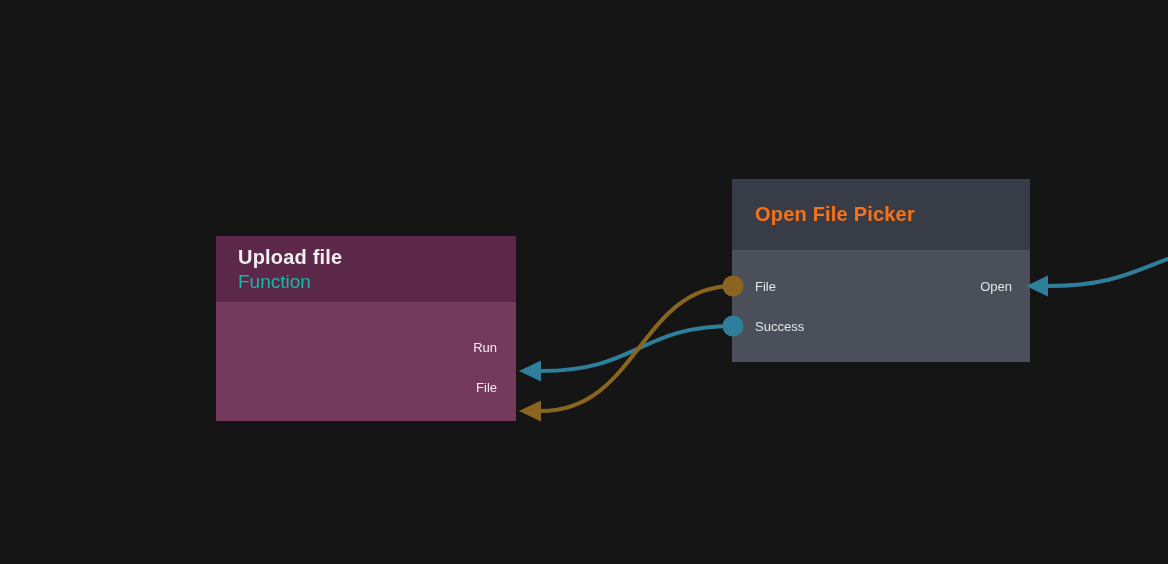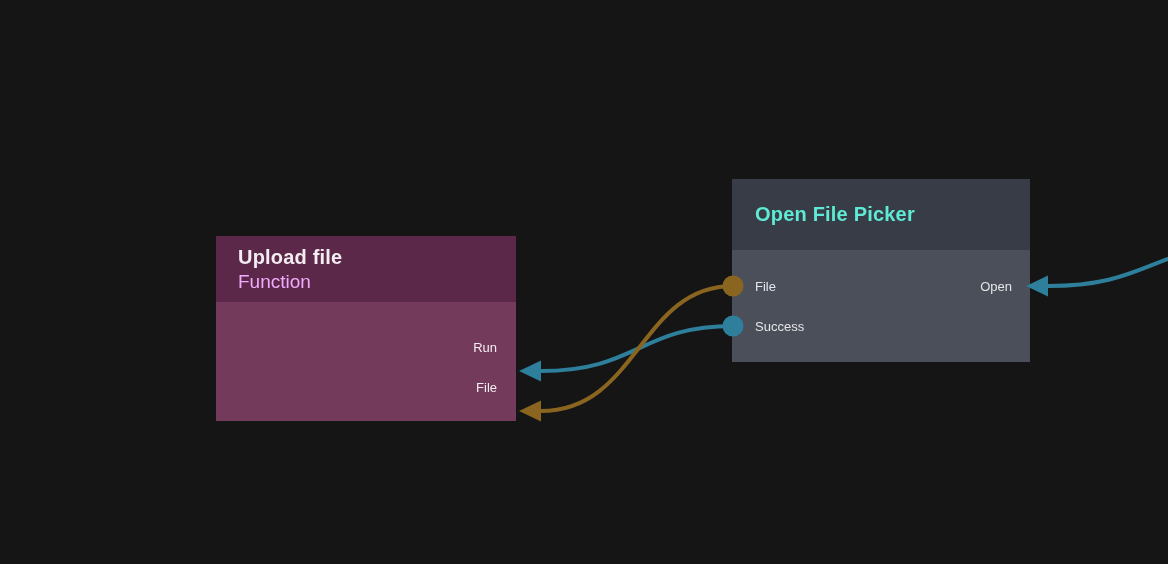--- a/index.html
+++ b/index.html
@@ -39,27 +39,27 @@
   .port-label {
     position: absolute;
     transform: translateY(-50%);
     font-size: 13px;
     white-space: nowrap;
   }
   
   .node-upload { left: 216px; top: 236px; width: 300px; height: 209px; }
   .node-upload .node-header { height: 66px; background: #5c2849; padding-left: 22px; }
   .node-upload .node-title { color: #f3edf1; }
-  .node-upload .node-subtitle { color: #f0abfc; }
+  .node-upload .node-subtitle { color: #14b8a6; }
   .node-upload .node-body { height: 119px; background: #733a5c; }
   .node-upload .port-label { color: #f3edf1; }
   
   .node-picker { left: 732px; top: 179px; width: 298px; height: 183px; }
   .node-picker .node-header { height: 71px; background: #383c46; padding-left: 23px; }
-  .node-picker .node-title { color: #5eead4; }
+  .node-picker .node-title { color: #f97316; }
   .node-picker .node-body { height: 112px; background: #4b4f59; }
   .node-picker .port-label { color: #e4e5e8; }
 
   .wire-layer {
     position: absolute;
     left: 0; top: 0;
     z-index: 2;
     pointer-events: none;
   }
 </style>

